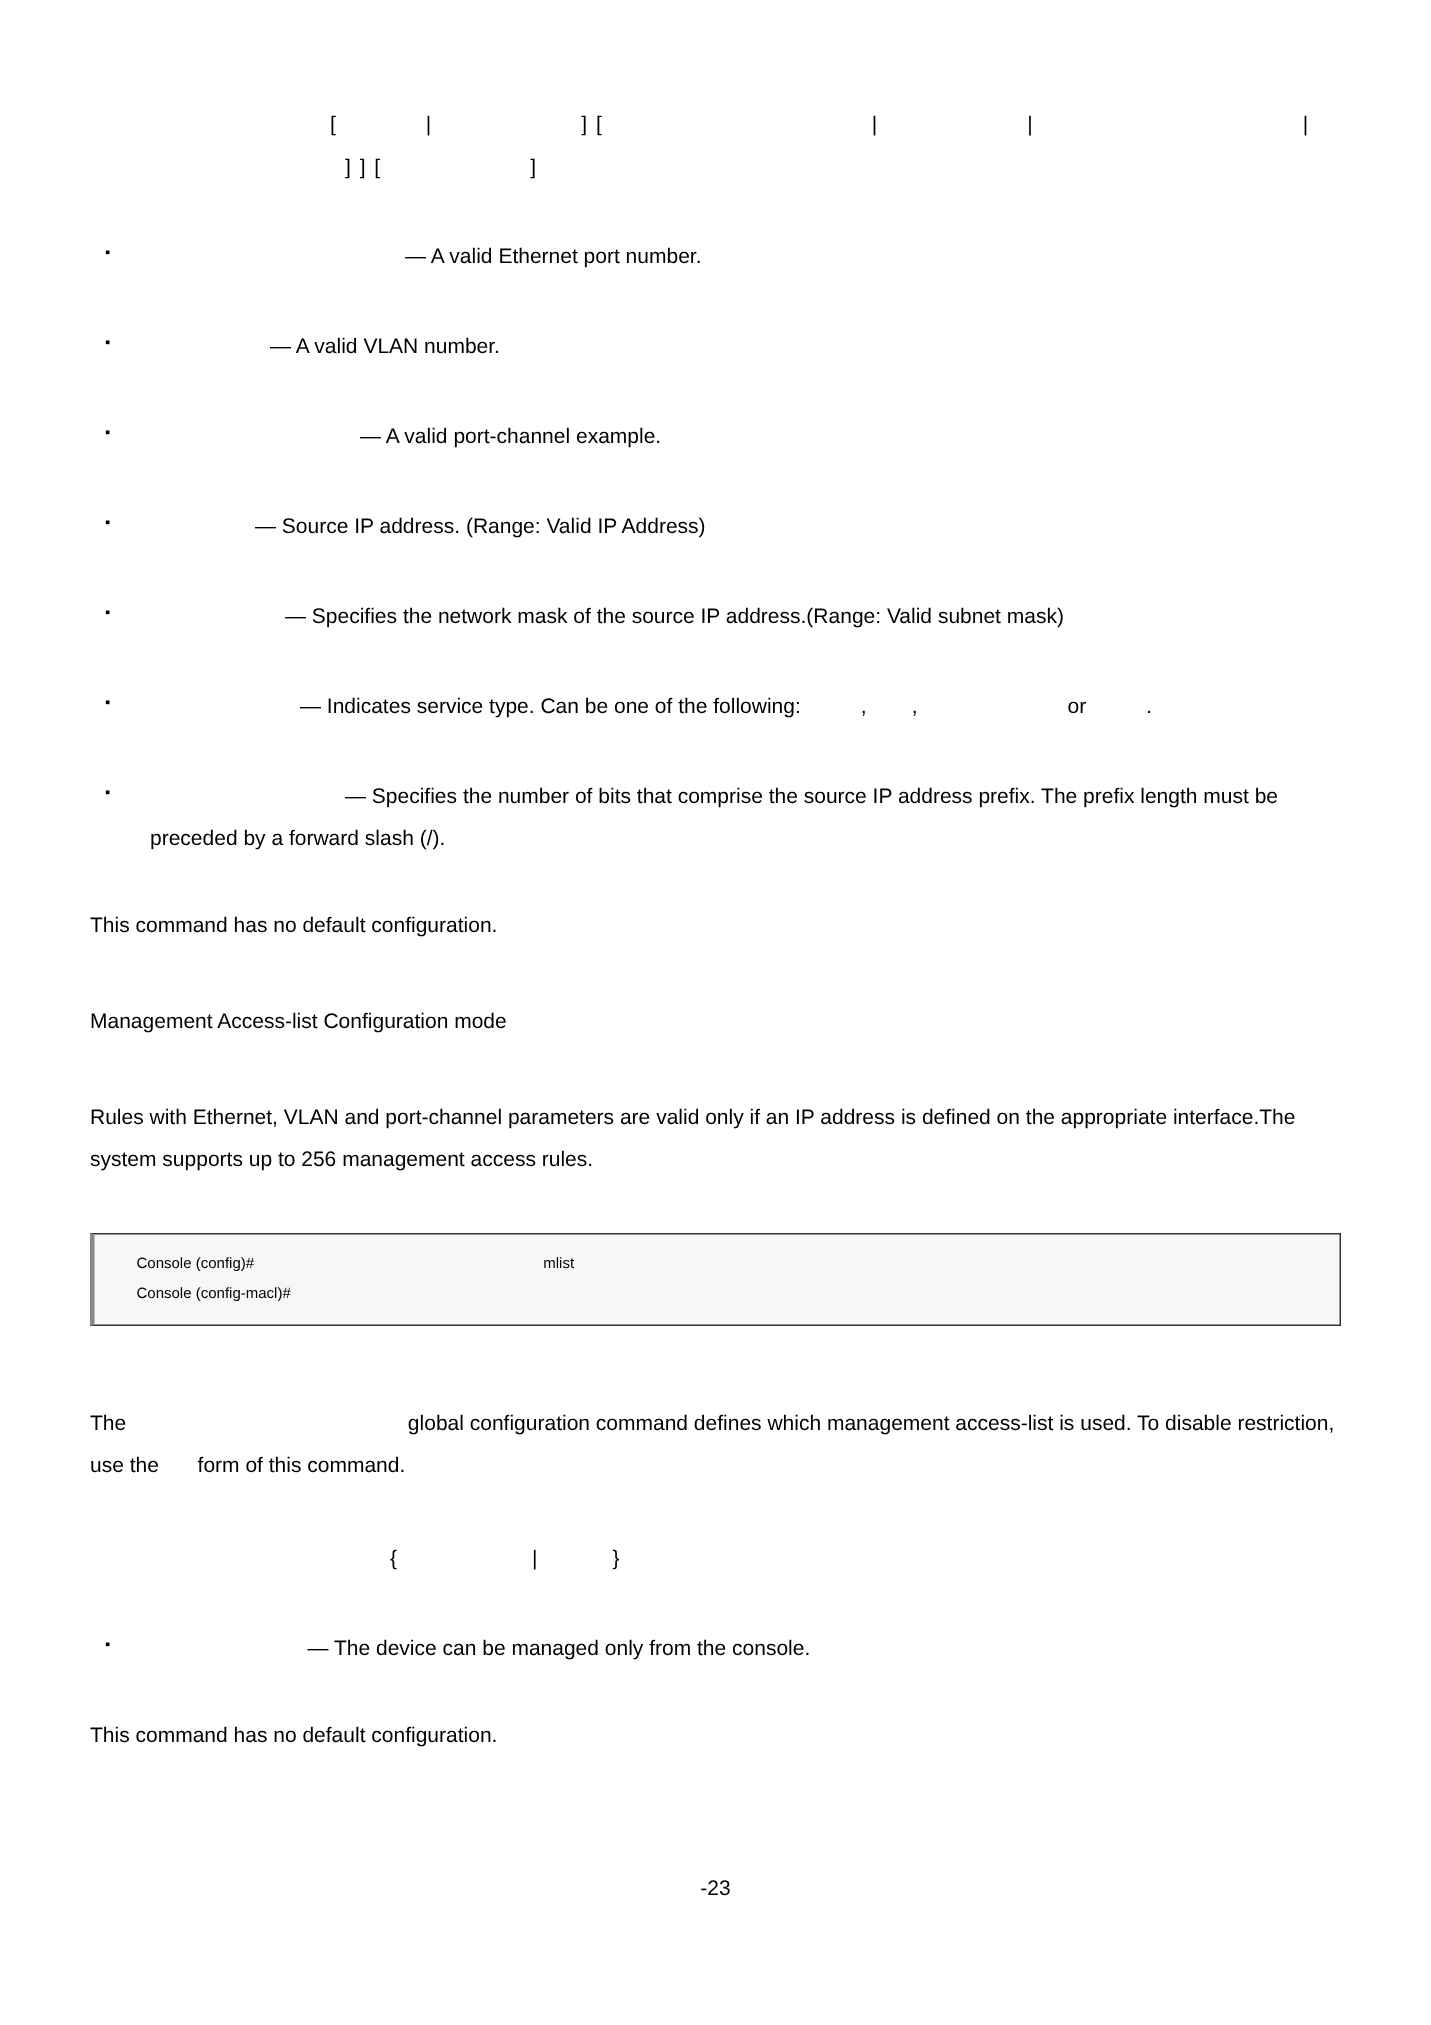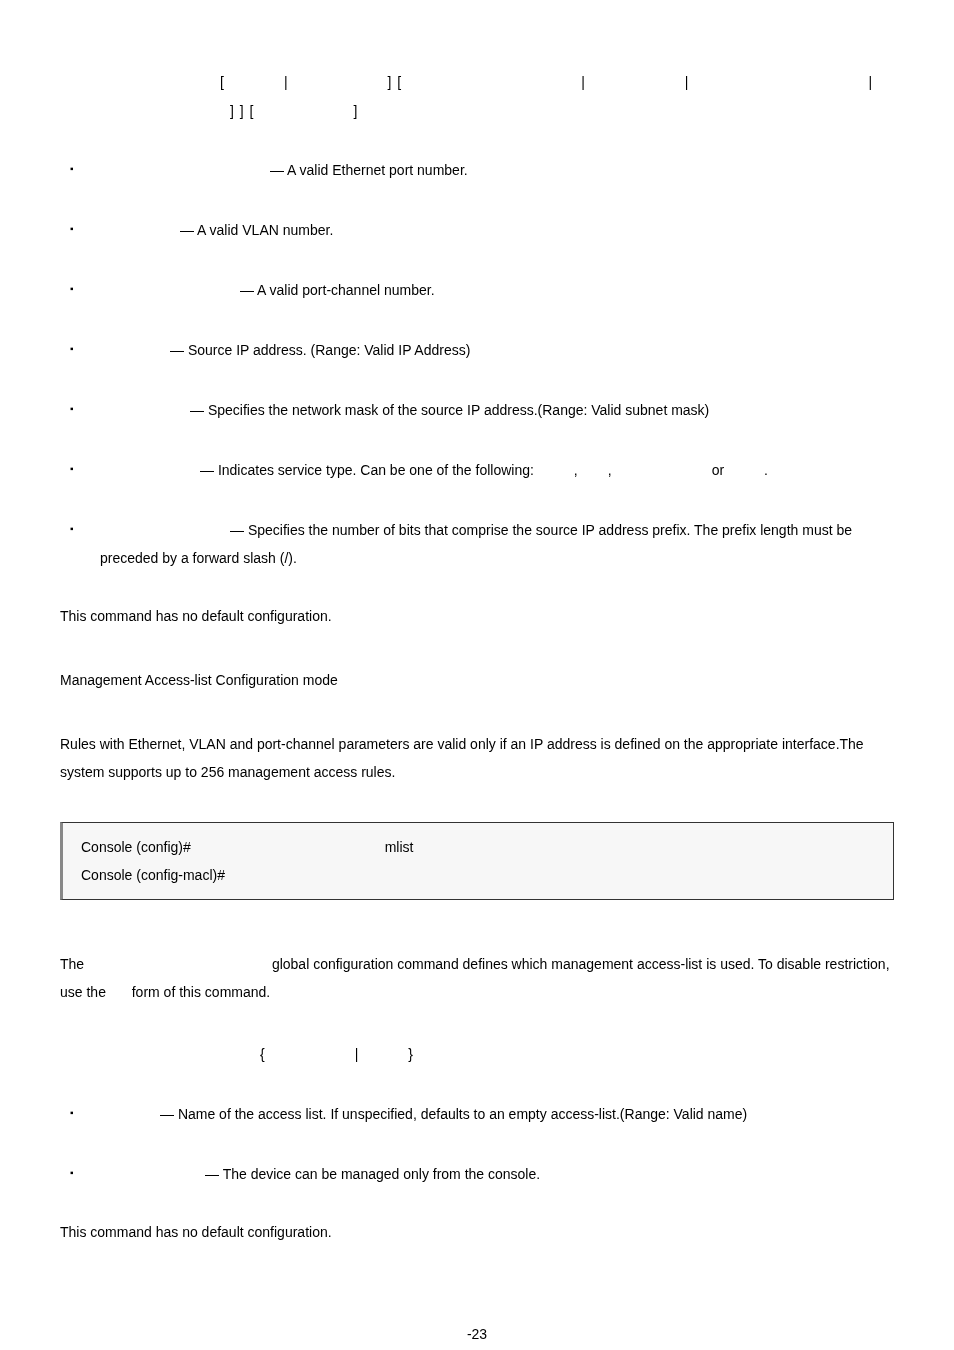--- a/index.html
+++ b/index.html
@@ -49,25 +49,25 @@
       font-size: 10px;
       line-height: 2.6;
     }
     .para {
       margin: 28px 0 36px 0;
       line-height: 2.0;
     }
     .code-box {
       border: 1px solid #333;
       border-left: 3px solid #888;
-      padding: 10px 18px;
+      padding: 10px 28px;
       margin: 6px 0 50px 0;
       background: #f7f7f7;
       font-family: Arial, Helvetica, sans-serif;
-      font-size: 14px;
+      font-size: 10px;
       line-height: 2.0;
     }
     .code-line { white-space: pre; }
     .page-num {
       text-align: center;
       margin-top: 76px;
       font-size: 14px;
     }
     .inline-gap { display:inline-block; width:40px; }
     .inline-gap-lg { display:inline-block; width:60px; }
@@ -80,21 +80,21 @@
   <div class="syntax-line">
     <span class="inline-gap-lg"></span>[<span class="inline-gap-lg"></span>|<span class="inline-gap-lg"></span><span class="inline-gap"></span>] [<span class="inline-gap-lg"></span><span class="inline-gap-lg"></span><span class="inline-gap-lg"></span>|<span class="inline-gap-lg"></span><span class="inline-gap"></span>|<span class="inline-gap-lg"></span><span class="inline-gap-lg"></span><span class="inline-gap-lg"></span>|
   </div>
   <div class="syntax-line syntax-line2">
     ] ] [<span class="inline-gap-lg"></span><span class="inline-gap"></span>]
   </div>
 
   <ul class="bullets">
     <li><span style="display:inline-block;width:170px"></span><span>— A valid Ethernet port number.</span></li>
     <li><span style="display:inline-block;width:80px"></span><span>— A valid VLAN number.</span></li>
-    <li><span style="display:inline-block;width:140px"></span><span>— A valid port-channel number.</span></li>
+    <li><span style="display:inline-block;width:140px"></span><span>— A valid port-channel example.</span></li>
     <li><span style="display:inline-block;width:70px"></span><span>— Source IP address. (Range: Valid IP Address)</span></li>
     <li><span style="display:inline-block;width:90px"></span><span>— Specifies the network mask of the source IP address.(Range: Valid subnet mask)</span></li>
     <li><span style="display:inline-block;width:100px"></span><span>— Indicates service type. Can be one of the following:</span><span style="display:inline-block;width:40px"></span>,<span style="display:inline-block;width:30px"></span>,<span style="display:inline-block;width:100px"></span>or<span style="display:inline-block;width:40px"></span>.</li>
     <li><span style="display:inline-block;width:130px"></span><span>— Specifies the number of bits that comprise the source IP address prefix. The prefix length must be</span><br><span style="display:inline-block;"></span>preceded by a forward slash (/).</li>
   </ul>
 
   <div class="para">This command has no default configuration.</div>
 
   <div class="para">Management Access-list Configuration mode</div>
 
@@ -108,21 +108,20 @@
 
   <div class="para">
     <span>The </span><span style="display:inline-block;width:180px"></span><span> global configuration command defines which management access-list is used. To disable restriction, use the </span><span style="display:inline-block;width:18px"></span><span> form of this command.</span>
   </div>
 
   <div style="margin:10px 0 30px 200px">
     {<span style="display:inline-block;width:90px"></span>|<span style="display:inline-block;width:50px"></span>}
   </div>
 
   <ul class="bullets">
-    <li><span style="display:inline-block;width:60px"></span><span>— Name of the access list. If unspecified, defaults to an empty access-list.(Range: Valid name)</span></li>
     <li><span style="display:inline-block;width:105px"></span><span>— The device can be managed only from the console.</span></li>
   </ul>
 
   <div class="para">This command has no default configuration.</div>
 
   <div class="page-num">-23</div>
 
 </div>
 
 </body></html>

